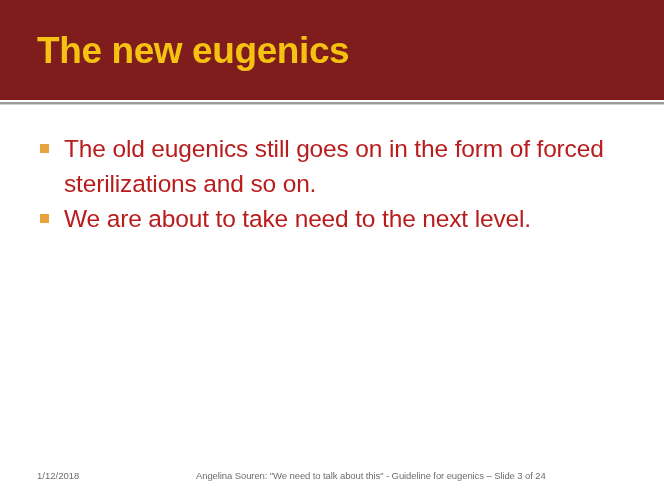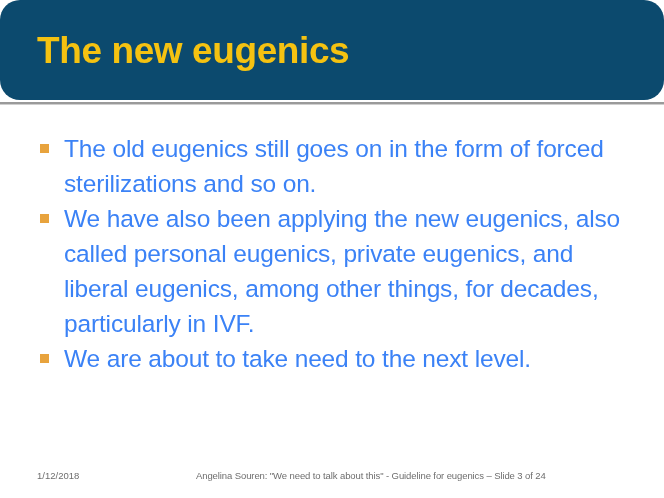--- a/index.html
+++ b/index.html
@@ -18,22 +18,21 @@
     overflow: hidden;
   }
 
   
   .title-bar {
     position: absolute;
     left: 0;
     top: 0;
     width: 664px;
     height: 100px;
-    background: #0c4a6e;
-    border-radius: 20px;
+    background: #7f1d1d;
   }
   .title-text {
     position: absolute;
     left: 37px;
     top: 31px;
     font-family: "Liberation Sans", sans-serif;
     font-size: 37px;
     font-weight: bold;
     letter-spacing: -0.4px;
     color: #F5C211;
@@ -92,21 +91,21 @@
     height: 9px;
     background: #E8A33D;
     margin-top: 13px;
     margin-right: 15px;
   }
   .bullet-text {
     flex: 1 1 auto;
     font-family: "Liberation Sans", sans-serif;
     font-size: 24.5px;
     line-height: 35px;
-    color: #3b82f6;
+    color: #b91c1c;
     letter-spacing: -0.15px;
   }
 
   
   .footer {
     position: absolute;
     left: 0;
     top: 470px;
     width: 632px;
     height: 20px;
@@ -146,24 +145,20 @@
     <div class="divider-line-soft"></div>
   </div>
 
   <div class="body-area">
 
     <div class="bullet-item">
       <span class="bullet-marker"></span>
       <span class="bullet-text">The old eugenics still goes on in the form of forced sterilizations and so on.</span>
     </div>
 
-    <div class="bullet-item">
-      <span class="bullet-marker"></span>
-      <span class="bullet-text">We have also been applying the new eugenics, also called personal eugenics, private eugenics, and liberal eugenics, among other things, for decades, particularly in IVF.</span>
-    </div>
 
     <div class="bullet-item">
       <span class="bullet-marker"></span>
       <span class="bullet-text">We are about to take need to the next level.</span>
     </div>
 
 
   </div>
 
   <div class="footer">

